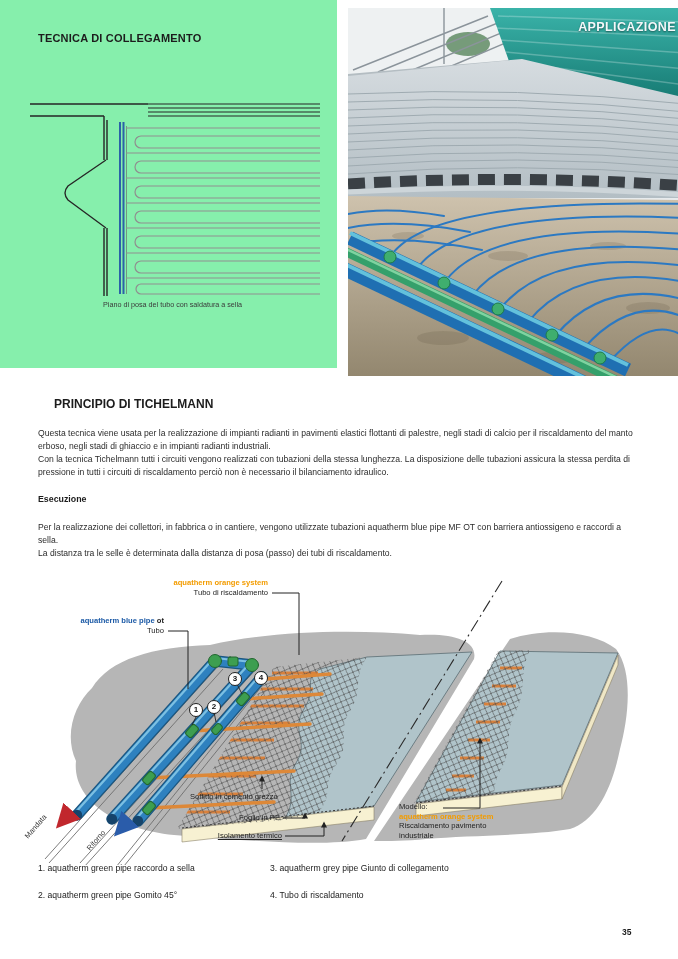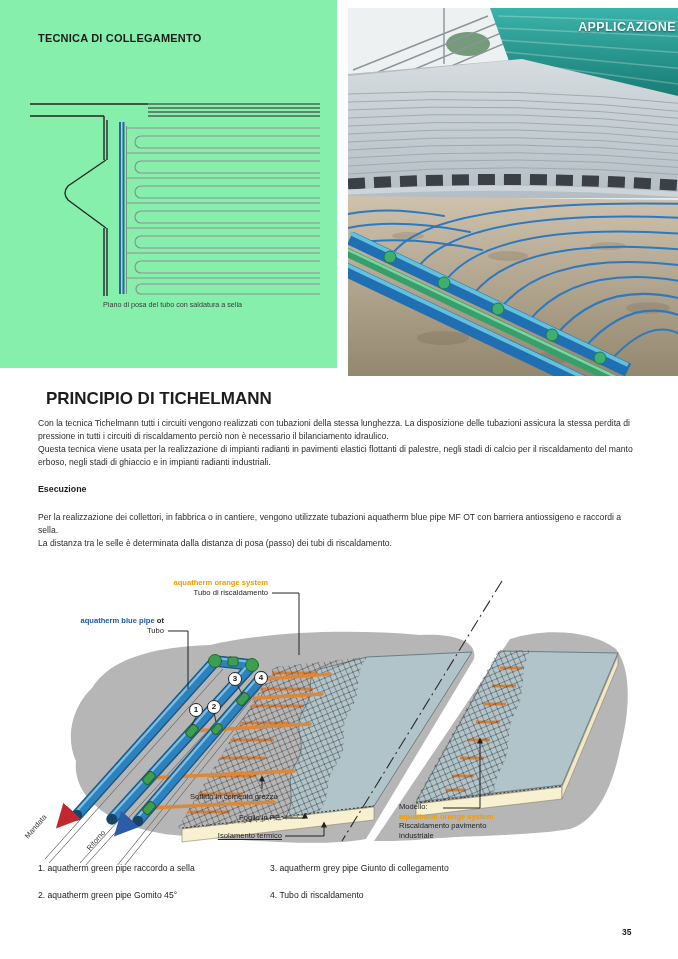--- a/index.html
+++ b/index.html
@@ -13,21 +13,21 @@
   .floorplan{position:absolute;left:20px;top:88px;}
   .panel-caption{position:absolute;left:103px;top:300px;font-size:7.2px;color:#3a3a3a;}
 
   
   .photo{position:absolute;left:340px;top:0;width:338px;height:416px;margin:8px;overflow:hidden;}
   .badge{position:absolute;right:10px;top:12px;font-size:12.5px;font-weight:bold;color:#f4f8fa;
          letter-spacing:.4px;text-shadow:0 1px 2px rgba(0,0,0,.45);}
 
   
   .main-text{position:absolute;left:38px;top:381px;width:602px;}
-  .main-text h2{margin:8px;font-size:17px;color:#1c1c1c;}
+  .main-text h2{margin:16px;font-size:12px;color:#1c1c1c;}
   .main-text h3{margin:15px 0 17px;font-size:8.8px;color:#1c1c1c;}
   .main-text p{margin:0;font-size:8.6px;line-height:13px;}
   .main-text p.gap{margin:10px 0 13px;}
 
   
   .illustration{position:absolute;left:22px;top:573px;width:620px;height:292px;}
   .illustration svg{position:absolute;left:0;top:0;}
   .fig-label{position:absolute;font-size:7.6px;line-height:9.6px;color:#222;white-space:normal;}
   .ta-r{text-align:right;}
   .orange{color:#f39c00;font-weight:bold;}
@@ -148,22 +148,22 @@
             <circle cx="252" cy="350" r="6"></circle>
           </g>
         </g>
       </g>
     </svg>
     <figcaption class="badge">APPLICAZIONE</figcaption>
   </figure>
 
   <main class="main-text">
     <h2>PRINCIPIO DI TICHELMANN</h2>
+    <p>Questa tecnica viene usata per la realizzazione di impianti radianti in pavimenti elastici flottanti di palestre, negli stadi di calcio per il riscaldamento del manto erboso, negli stadi di ghiaccio e in impianti radianti industriali.</p>
     <p>Con la tecnica Tichelmann tutti i circuiti vengono realizzati con tubazioni della stessa lunghezza. La disposizione delle tubazioni assicura la stessa perdita di pressione in tutti i circuiti di riscaldamento perciò non è necessario il bilanciamento idraulico.</p>
-    <p>Questa tecnica viene usata per la realizzazione di impianti radianti in pavimenti elastici flottanti di palestre, negli stadi di calcio per il riscaldamento del manto erboso, negli stadi di ghiaccio e in impianti radianti industriali.</p>
     <h3>Esecuzione</h3>
     <p>Per la realizzazione dei collettori, in fabbrica o in cantiere, vengono utilizzate tubazioni aquatherm blue pipe MF OT con barriera antiossigeno e raccordi a sella.</p>
     <p>La distanza tra le selle è determinata dalla distanza di posa (passo) dei tubi di riscaldamento.</p>
   </main>
 
   <div class="illustration">
     <svg width="620" height="292" viewBox="0 0 620 292">
       <defs>
         <pattern id="xhatch" width="8" height="8" patternUnits="userSpaceOnUse" patternTransform="rotate(22)">
           <path d="M0,0 L8,8 M8,0 L0,8" stroke="#4d4d4d" stroke-width=".7"></path>

